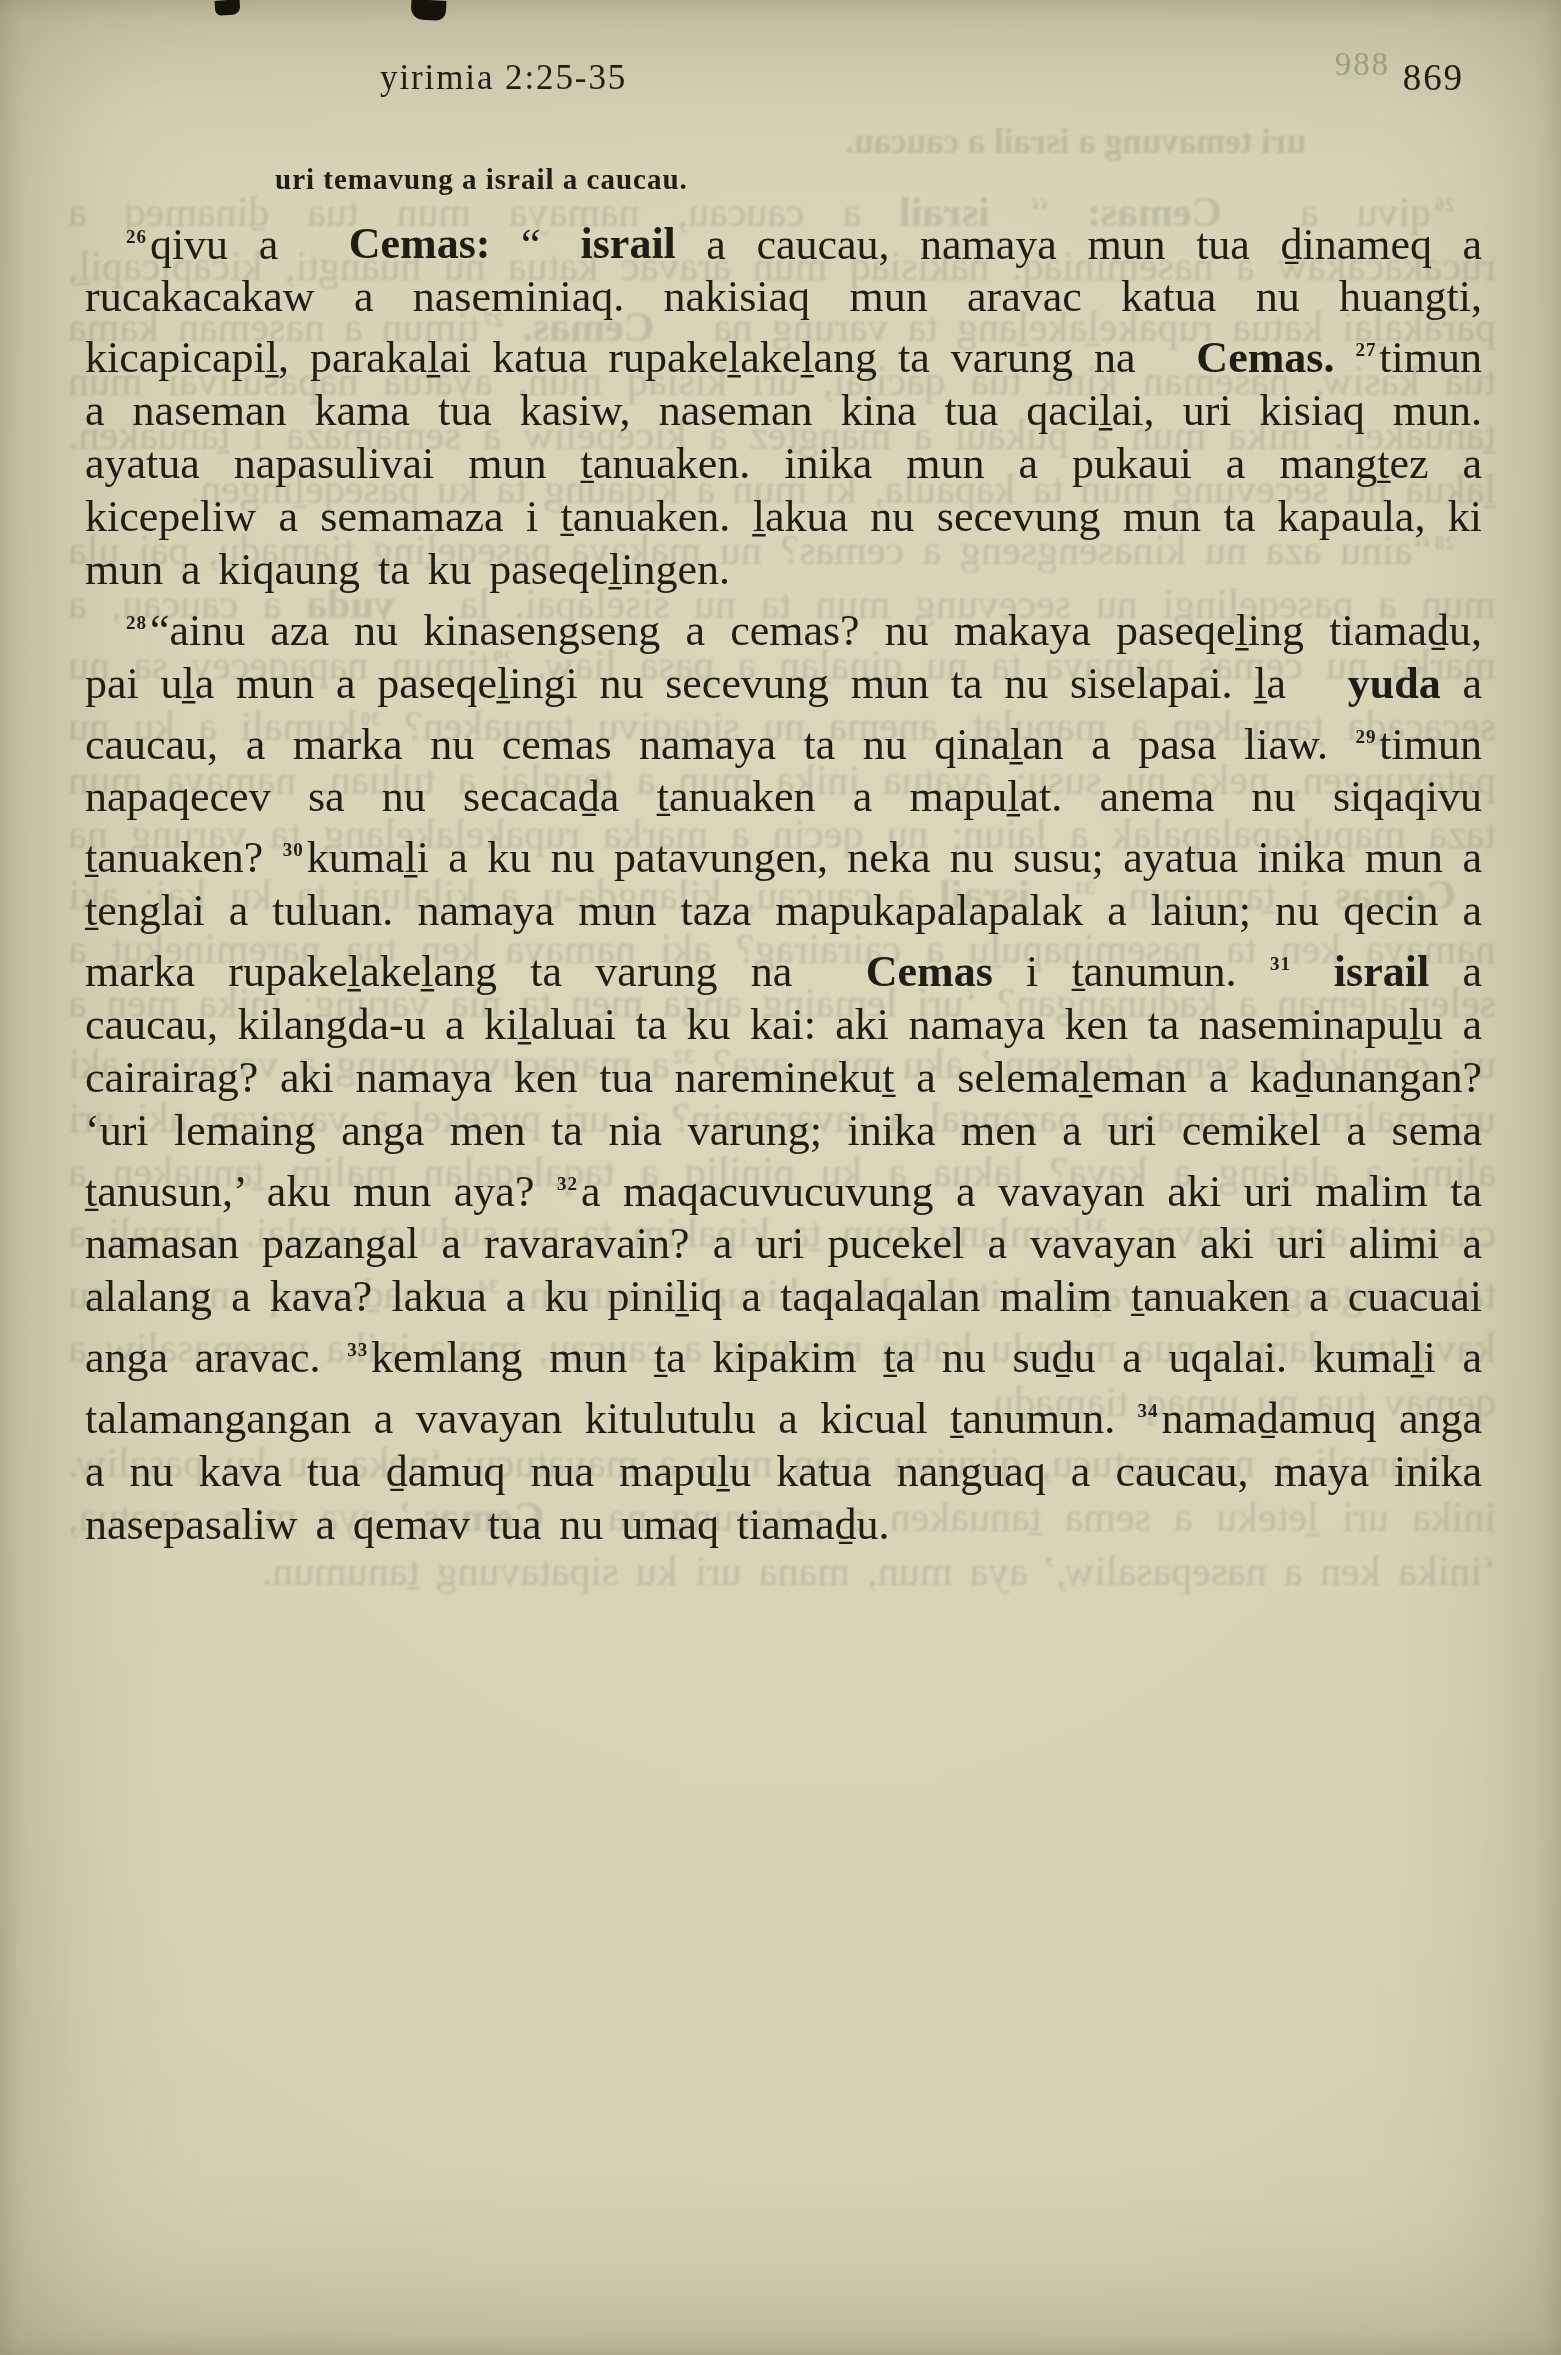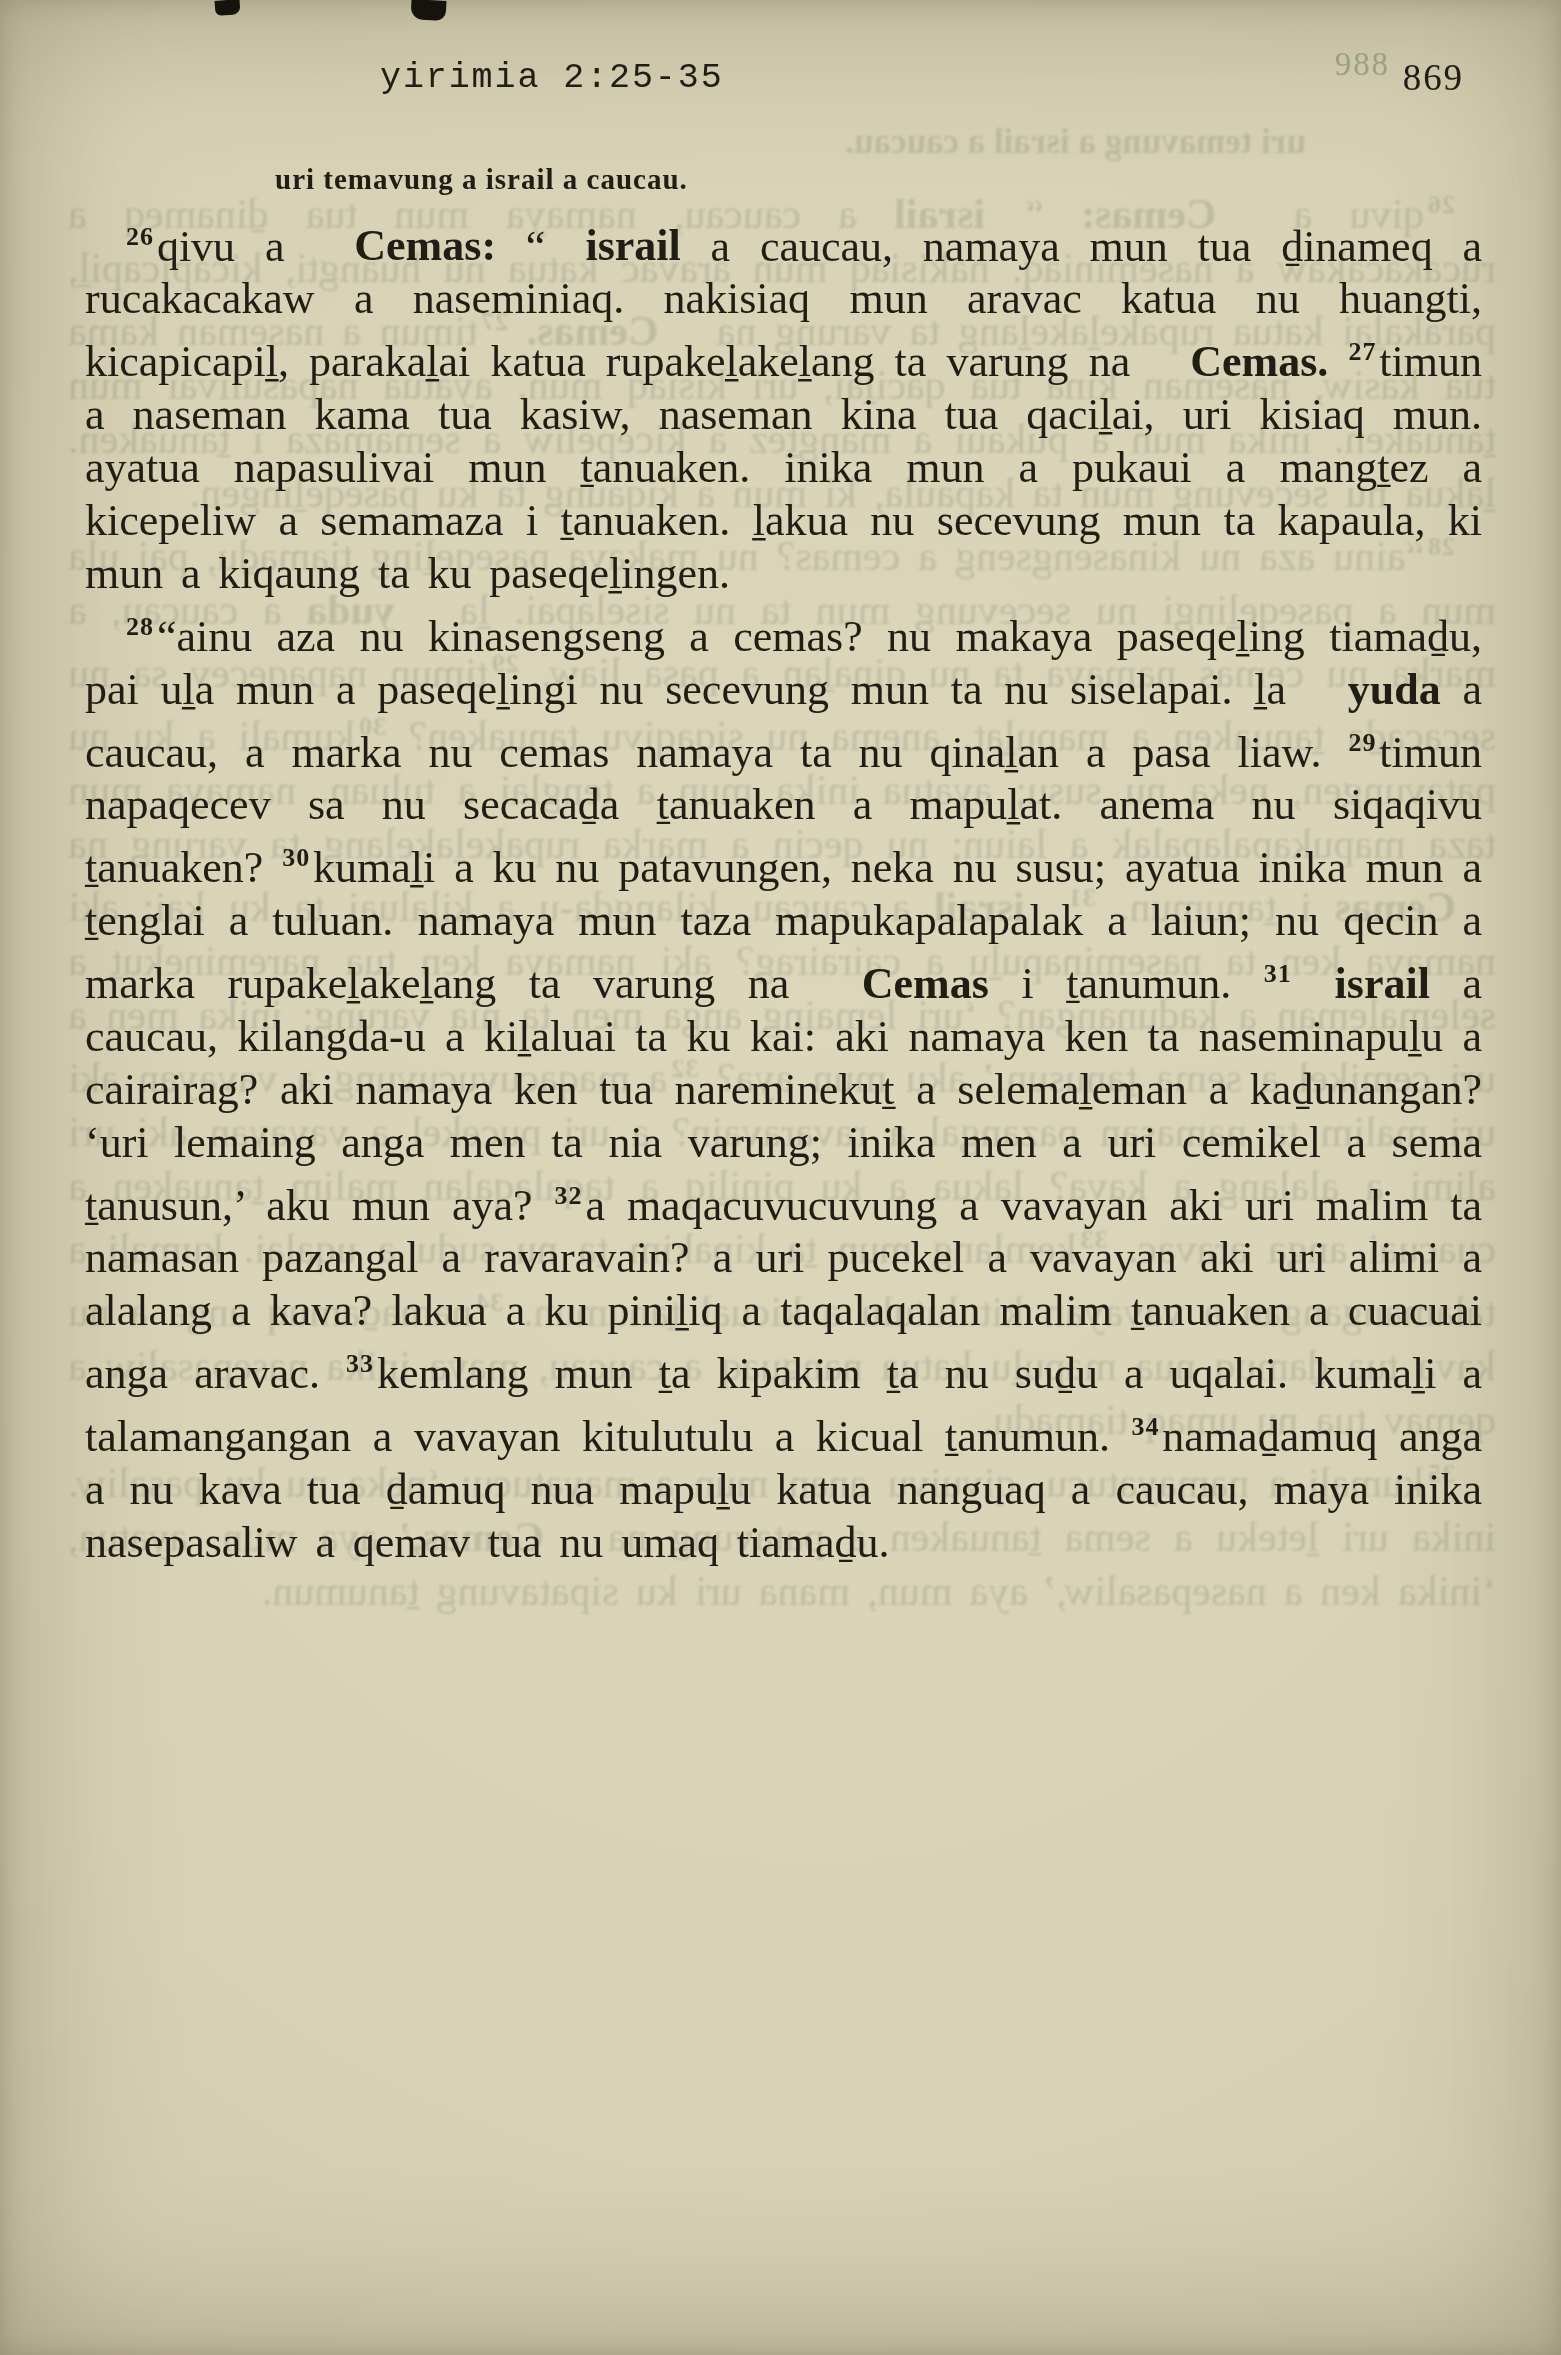--- a/index.html
+++ b/index.html
@@ -19,36 +19,36 @@
     overflow:hidden;
   }
 
   
   .scan-mark { position:absolute; background:#16130d; z-index:3; }
   .scan-mark-1 { left:215px; top:0; width:25px; height:14.6px; border-radius:0 0 7.8px 5.8px; transform:rotate(-4deg); }
   .scan-mark-2 { left:411px; top:0; width:35px; height:20.4px; border-radius:0 0 9.7px 11.6px; transform:rotate(3deg); }
 
   
   .running-header { position:absolute; top:56px; left:0; width:100%; height:60px; z-index:2; }
-  .running-title { position:absolute; left:380px; top:1.9px; font-size:35px; letter-spacing:1.9px;font-family:Liberation Mono, monospace; }
+  .running-title { position:absolute; left:380px; top:1.9px; font-size:35px; letter-spacing:1.9px; }
   .page-number   { position:absolute; right:97px; top:0; font-size:37px; letter-spacing:1.9px; }
   .bleed-page-number {
     position:absolute; right:171px; top:-9.7px; font-size:33px;
     color:#8f9678; opacity:.8; filter:blur(0.7px); letter-spacing:1.9px;
   }
 
   
   .content { position:absolute; left:85px; top:163px; width:1397px; z-index:2; }
   .section-title { font-size:29px; font-weight:bold; margin:0 0 13.6px 190px; letter-spacing:1px; white-space:nowrap; }
   .para {
     font-size:44px; line-height:53px;
     text-align:justify; text-indent:41px; word-spacing:6.8px;
   }
   .para b { font-weight:bold;margin-left:40px; }
-  .verse { font-weight:bold; font-size:26px; letter-spacing:1px; margin-right:2.9px; }
+  .verse { font-weight:bold; font-size:19px; letter-spacing:1px; margin-right:2.9px; }
 
   
   .bleed-layer {
     position:absolute; left:68px; top:122px; width:1428px; bottom:25px;
     z-index:1; transform:scaleX(-1);
     opacity:.17; color:#3f5138; filter:blur(1.2px);
     overflow:hidden; pointer-events:none;
   }
   .bleed-layer .para { font-size:42px; line-height:54px; }
   .bleed-layer .bleed-title { font-size:35px; font-weight:bold; margin:0 0 15.5px 190px; white-space:nowrap; }

